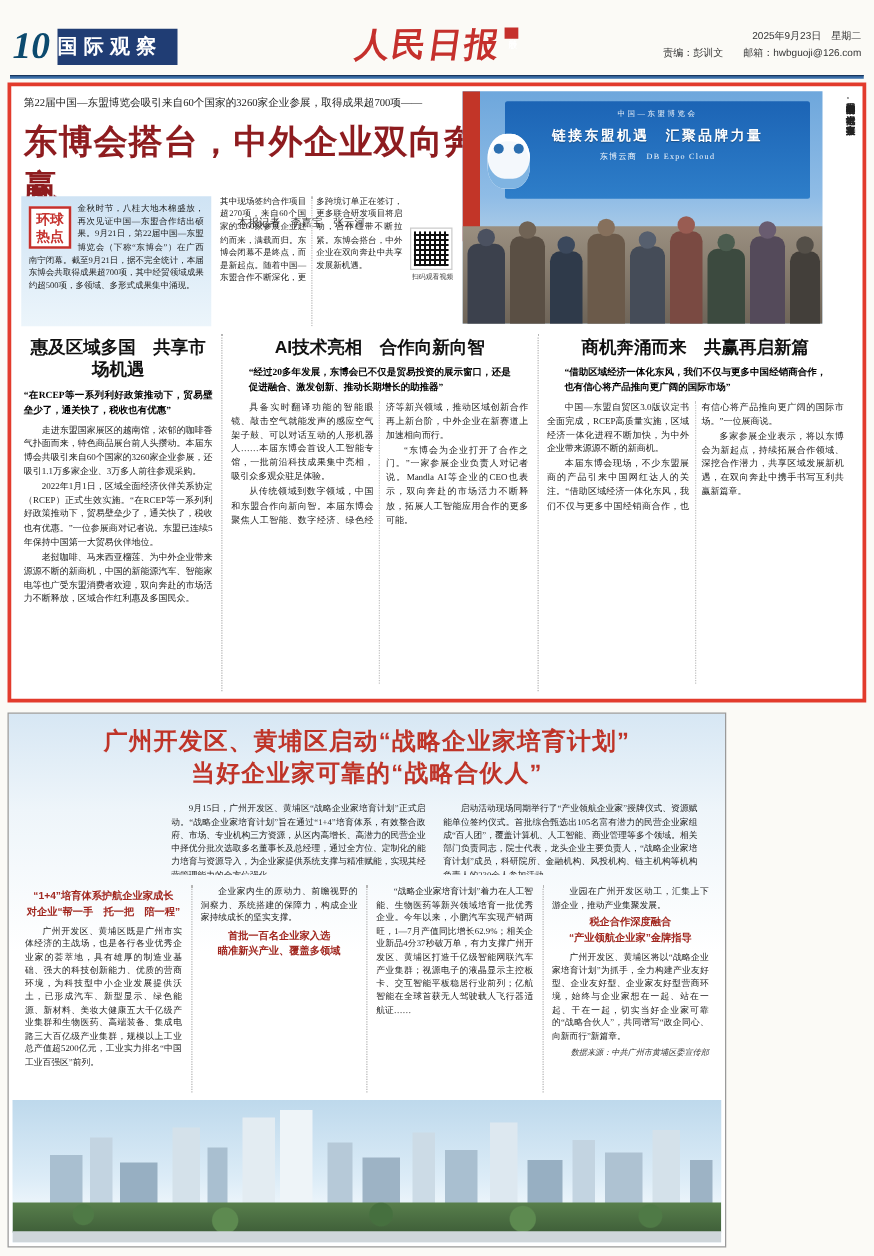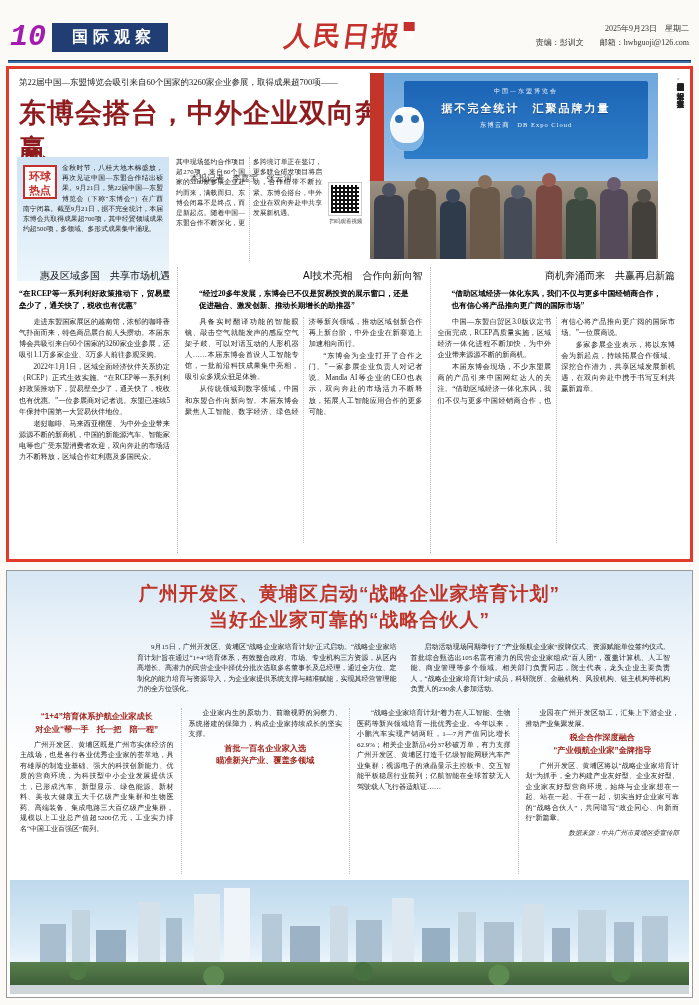--- a/index.html
+++ b/index.html
@@ -2,26 +2,26 @@
 <html><head>
 <meta charset="utf-8">
 <style>
   * { margin:0; padding:0; box-sizing:border-box; }
   html,body { width:699px; height:1005px; }
   body { background:#fbfaf6; font-family:"Liberation Serif", serif; color:#1c1c1c; position:relative; overflow:hidden; }
 
   
   .hdr { position:absolute; top:18px; left:10px; right:10px; height:40px; }
   .hdr-left { position:absolute; left:0; top:2px; display:flex; align-items:center; gap:6px; }
-  .pagenum { font-size:30px; font-weight:bold; font-style:italic; font-family:Liberation Mono, monospace; color:#a21caf; }
-  .section-box { background:#203d74; color:#fff; font-size:16px; font-weight:bold; letter-spacing:5px; padding:4px 12px 4px 20px; font-family:"Liberation Sans", sans-serif; }
+  .pagenum { font-size:30px; font-weight:bold; font-style:italic; font-family:Liberation Serif, serif; color:#0c4a6e; }
+  .section-box { background:#203d74; color:#fff; font-size:16px; font-weight:bold; letter-spacing:5px; padding:4px 12px 4px 0; font-family:"Liberation Sans", sans-serif; }
   .masthead { position:absolute; left:50%; transform:translateX(-50%); top:0; display:flex; align-items:flex-start; gap:3px; }
   .masthead-title { color:#c5302c; font-size:27px; font-weight:bold; transform:skewX(-8deg); font-family:"DejaVu Serif", serif; letter-spacing:2px; }
   .edition-box { background:#c5302c; color:#fff; font-size:7px; writing-mode:vertical-rl; padding:3px 2px; line-height:1.1; letter-spacing:1px; margin-top:4px; }
-  .hdr-right { position:absolute; right:0; top:4px; text-align:right; font-size:8px; color:#333; line-height:1.7; font-family:Liberation Serif, serif; }
+  .hdr-right { position:absolute; right:0; top:4px; text-align:right; font-size:8px; color:#333; line-height:1.7; font-family:Liberation Sans, sans-serif; }
   .hdr-rule { position:absolute; top:60px; left:8px; right:8px; height:3px; background:#3a6ea8; border-top:1px solid #18365e; }
 
   
   .a1 { position:absolute; left:6px; top:66px; width:687px; height:496px; border:3px solid #e23b2c; background:#fff; padding:5px 6px; }
   .a1-kicker { font-size:8.5px; color:#222; padding:3px 0 2px 4px; width:460px; }
   .a1-headline { width:452px; text-align:left; font-size:27px; font-weight:bold; color:#8e1c1f; letter-spacing:1px; padding:4px 0 2px 4px; font-family:"Liberation Serif", serif; }
   .a1-byline { width:452px; text-align:center; font-size:8.5px; color:#333; padding:4px 0 6px; }
 
   
   .photo1 { position:absolute; top:4px; right:32px; width:288px; height:186px; overflow:hidden; background:linear-gradient(180deg,#6ea7dc 0%,#8fbce6 45%,#b9d3e8 70%); }
@@ -36,44 +36,44 @@
   .photo1 .floor { position:absolute; bottom:0; left:0; right:0; height:78px; background:linear-gradient(180deg,#9a8f80,#6e6458); }
   .photo1 .crowd { position:absolute; bottom:0; left:0; right:0; height:92px; }
   .photo1 .crowd i { position:absolute; bottom:0; border-radius:8px 8px 0 0; }
   .photo1 .crowd i:before { content:""; position:absolute; top:-12px; left:50%; transform:translateX(-50%); width:14px; height:14px; border-radius:50%; background:inherit; filter:brightness(1.25); }
 
   .photo1-caption { position:absolute; top:4px; right:4px; height:186px; width:24px; writing-mode:vertical-rl; font-size:7.5px; line-height:1.5; color:#222; padding-top:4px; }
   .photo1-caption .credit { font-weight:bold; }
 
   
   .a1-mid { position:absolute; top:88px; left:8px; width:348px; height:104px; display:flex; gap:7px; }
-  .hotspot { width:152px; height:124px; background:linear-gradient(180deg,#cfe3f4,#ecf5fb); padding:6px 6px 6px 6px; font-size:6.8px; line-height:1.5; text-align:justify; }
+  .hotspot { width:152px; height:104px; background:linear-gradient(180deg,#cfe3f4,#ecf5fb); padding:6px 6px 6px 6px; font-size:6.8px; line-height:1.5; text-align:justify; }
   .hotspot .badge { float:left; width:34px; height:34px; border:2px solid #c5302c; background:#fff; color:#c5302c; font-weight:bold; font-size:11px; line-height:1.3; text-align:center; padding-top:2px; margin:2px 5px 2px 0; font-family:"Liberation Sans", sans-serif; }
   .lead-cols { width:146px; height:104px; column-count:2; column-gap:8px; column-rule:1px dotted #bbb; font-size:6.8px; line-height:1.5; text-align:justify; overflow:hidden; }
   .qr-wrap { width:34px; padding-top:26px; text-align:center; }
   .qr { width:32px; height:32px; background:
       repeating-linear-gradient(0deg,#111 0 2px,transparent 2px 4px),
       repeating-linear-gradient(90deg,#111 0 2px,#fff 2px 4px);
       border:2px solid #fff; outline:1px solid #ccc; }
   .qr-caption { font-size:5.5px; color:#444; margin-top:3px; letter-spacing:0; }
 
   
   .a1-sections { position:absolute; top:198px; left:8px; right:8px; bottom:6px; display:flex; }
   .sec { overflow:hidden; padding:0 7px; }
   .sec.first { width:160px; padding-left:2px; }
   .sec.two { flex:1; border-left:1px dotted #b5b5b5; }
-  .sec-head { text-align:right; font-weight:normal; font-size:10px; margin:2px 0 5px; color:#111; font-family:"Liberation Sans", sans-serif; }
+  .sec-head { text-align:center; font-weight:bold; font-size:14px; margin:2px 0 5px; color:#111; font-family:"Liberation Sans", sans-serif; }
   .sec-quote { font-weight:bold; font-size:7.6px; line-height:1.55; text-align:justify; margin-bottom:5px; color:#000; }
   .sec-body { font-size:7.2px; line-height:1.55; text-align:justify; color:#222; }
   .sec.two .sec-body { column-count:2; column-gap:10px; column-rule:1px dotted #c4c4c4; height:226px; }
   .sec.two .sec-quote { padding:0 14px; }
   .para { text-indent:2em; margin-bottom:1px; }
 
   
-  .a2 { position:absolute; left:6px; top:570px; width:687px; height:428px; border:1px solid #9a9a9a; background:linear-gradient(180deg,#d7e7f4 0%, #eef5fa 18%, #ffffff 45%); padding:4px; overflow:hidden; }
+  .a2 { position:absolute; left:6px; top:570px; width:575px; height:428px; border:1px solid #9a9a9a; background:linear-gradient(180deg,#d7e7f4 0%, #eef5fa 18%, #ffffff 45%); padding:4px; overflow:hidden; }
   .a2-headline { text-align:center; font-family:"Liberation Sans", sans-serif; font-weight:bold; color:#bf3428; font-size:19px; letter-spacing:1px; line-height:1.35; margin-top:6px; }
   .a2-intro { display:flex; gap:14px; margin:10px 18px 8px 126px; height:58px; overflow:hidden; }
   .a2-intro .icol { flex:1; font-size:7px; line-height:1.5; text-align:justify; }
   .a2-cols { display:flex; margin:2px 2px 0; height:166px; }
   .a2col { flex:1; padding:0 7px; overflow:hidden; font-size:7px; line-height:1.5; text-align:justify; }
   .a2col + .a2col { border-left:1px dotted #b5b5b5; }
   .a2-subhead { text-align:center; color:#a1271f; font-weight:bold; font-size:8.2px; line-height:1.5; font-family:"Liberation Sans", sans-serif; margin:3px 0 4px; }
   .attribution { text-align:right; font-size:6.5px; color:#333; margin-top:4px; font-style:italic; }
 
   
@@ -109,21 +109,21 @@
 
 <div class="a1">
   <div class="a1-kicker">第22届中国—东盟博览会吸引来自60个国家的3260家企业参展，取得成果超700项——</div>
   <div class="a1-headline">东博会搭台，中外企业双向奔赴谋共赢</div>
   <div class="a1-byline">本报记者　李嘉宝　张云河</div>
 
   <div class="photo1">
     <div class="redstrip"></div>
     <div class="banner">
       <div class="t-small">中国—东盟博览会</div>
-      <div class="t-main">据不完全统计　汇聚品牌力量</div>
+      <div class="t-main">链接东盟机遇　汇聚品牌力量</div>
       <div class="t-sub">东博云商　DB Expo Cloud</div>
     </div>
     <div class="mascot"></div>
     <div class="floor"></div>
     <div class="crowd">
       <i style="left:4px;  width:30px; height:64px; background:#3c414d;"></i>
       <i style="left:38px; width:28px; height:70px; background:#5a4f44;"></i>
       <i style="left:70px; width:26px; height:58px; background:#2f3a4a;"></i>
       <i style="left:100px;width:30px; height:72px; background:#6b5a4a;"></i>
       <i style="left:134px;width:28px; height:62px; background:#454c58;"></i>

